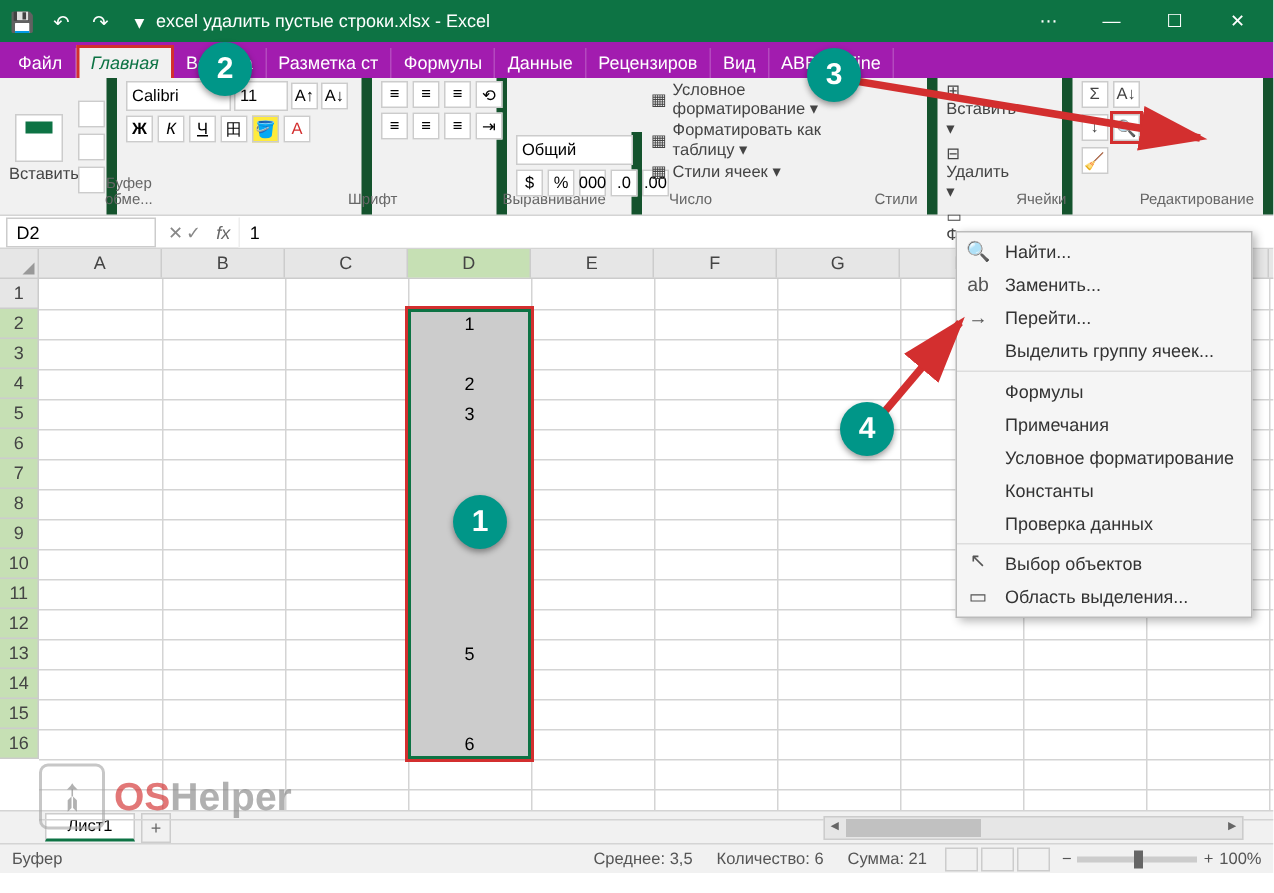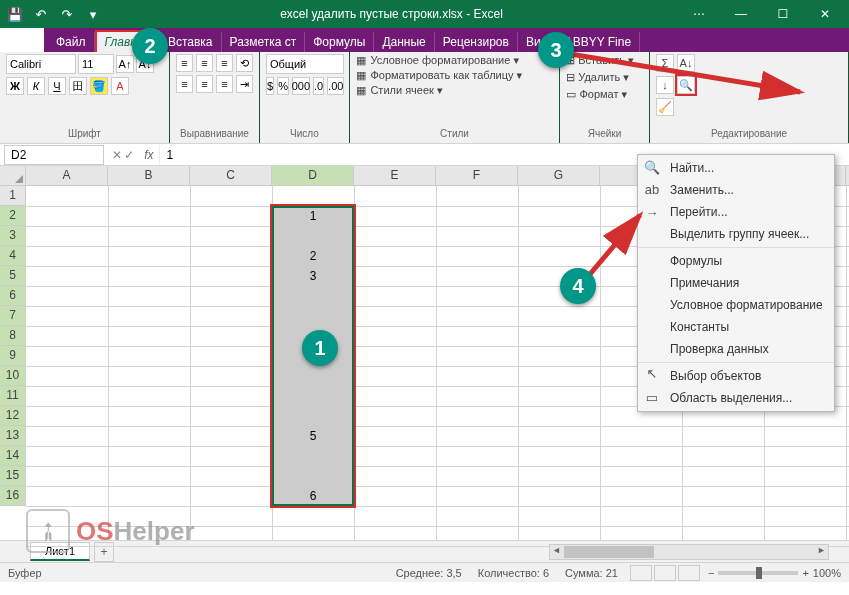--- a/index.html
+++ b/index.html
@@ -1,39 +1,39 @@
 <!DOCTYPE html>
 <html><head>
 <meta charset="utf-8">
 <style>
 * { box-sizing: border-box; margin: 0; padding: 0; font-family: 'Segoe UI', Tahoma, sans-serif; }
 body { width: 849px; height: 595px; background: #fff; position: relative; overflow: hidden; font-size: 12px; }
 
 .titlebar { height: 28px; background: #0d7344; color: #fff; display: flex; align-items: center; padding: 0 4px; }
 .titlebar .qat { display: flex; gap: 4px; align-items: center; }
 .titlebar .qat-btn { width: 22px; height: 22px; display:flex; align-items:center; justify-content:center; color:#fff; font-size:13px; }
-.titlebar .title { flex: 1; text-align: center; font-size: 12px; }
+.titlebar .title { flex: 1; text-align: left; font-size: 12px; }
 .titlebar .win-btns { display: flex; gap: 2px; }
 .titlebar .win-btn { width: 40px; height: 24px; display:flex; align-items:center; justify-content:center; color:#fff; }
 
-.ribbon-tabs { height: 24px; background: #701a75; display: flex; align-items: flex-end; padding-left: 4px; margin-left: 44px; }
+.ribbon-tabs { height: 24px; background: #a21caf; display: flex; align-items: flex-end; padding-left: 4px; }
 .ribbon-tab { padding: 3px 8px; color: #fff; font-size: 12px; cursor: pointer; border-right:1px solid rgba(255,255,255,0.2); }
 .ribbon-tab.active { background: #f1f1f1; color: #0d7344; border:2px solid #d32f2f; border-bottom:none;font-style:italic; }
 .ribbon-right { margin-left: auto; display:flex; align-items:center; gap:8px; padding-right:8px; color:#fff; font-size:12px; }
 .ribbon-right .share { background:#0a5c36; padding:3px 8px; }
 
 .ribbon { height: 92px; background: #f1f1f1; border-bottom: 1px solid #d4d4d4; display: flex; position:relative; }
-.ribbon-group { border-right: 1px solid #14532d; padding: 2px 6px; display:flex; flex-direction:column; position:relative; }
+.ribbon-group { border-right: 7px solid #14532d; padding: 2px 6px; display:flex; position:relative; }
 .ribbon-group-label { font-size: 10px; color: #666; text-align: center; margin-top: auto; padding-bottom:2px; }
 .ribbon-group-content { flex:1; display:flex; align-items:center; gap:4px; }
 
 .grp-clipboard { width: 78px; }
 .grp-font { width: 170px; }
 .grp-align { width: 90px; }
-.grp-number { width: 90px; }
+.grp-number { width: 90px; margin-top: 36px; }
 .grp-styles { width: 210px; }
 .grp-cells { width: 90px; }
 .grp-edit { flex:1; }
 
 .paste-btn { width: 40px; text-align:center; font-size:11px; color:#444; }
 .paste-icon { width:32px; height:32px; margin:2px auto; background:#fff; border:1px solid #ccc; position:relative; }
 .paste-icon::after { content:''; position:absolute; top:4px; left:6px; right:6px; height:8px; background:#0d7344; }
 .clip-small { display:flex; flex-direction:column; gap:4px; margin-left:2px; }
 .clip-small div { width:18px; height:18px; border:1px solid #ccc; background:#fff; }
 
@@ -132,20 +132,34 @@
   <div class="ribbon-tab">Вставка</div>
   <div class="ribbon-tab">Разметка ст</div>
   <div class="ribbon-tab">Формулы</div>
   <div class="ribbon-tab">Данные</div>
   <div class="ribbon-tab">Рецензиров</div>
   <div class="ribbon-tab">Вид</div>
   <div class="ribbon-tab">ABBYY Fine</div>
 </div>
 
 <div class="ribbon">
+  <div class="ribbon-group grp-clipboard">
+    <div class="ribbon-group-content">
+      <div class="paste-btn">
+        <div class="paste-icon"></div>
+        <span>Вставить</span>
+      </div>
+      <div class="clip-small">
+        <div></div>
+        <div></div>
+        <div></div>
+      </div>
+    </div>
+    <div class="ribbon-group-label">Буфер обме...</div>
+  </div>
 
   <div class="ribbon-group grp-font">
     <div class="font-rows">
       <div class="font-top">
         <input class="font-sel" value="Calibri" style="">
         <input class="size-sel" value="11" style="">
         <span class="sml-icon">A↑</span>
         <span class="sml-icon">A↓</span>
       </div>
       <div class="icon-row">

